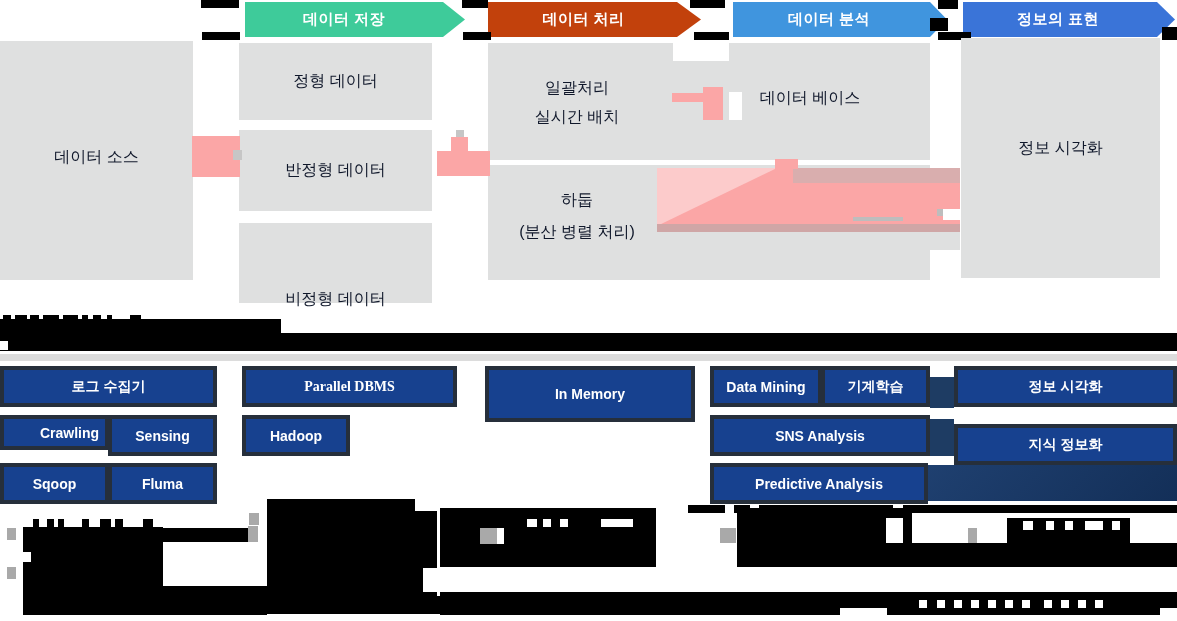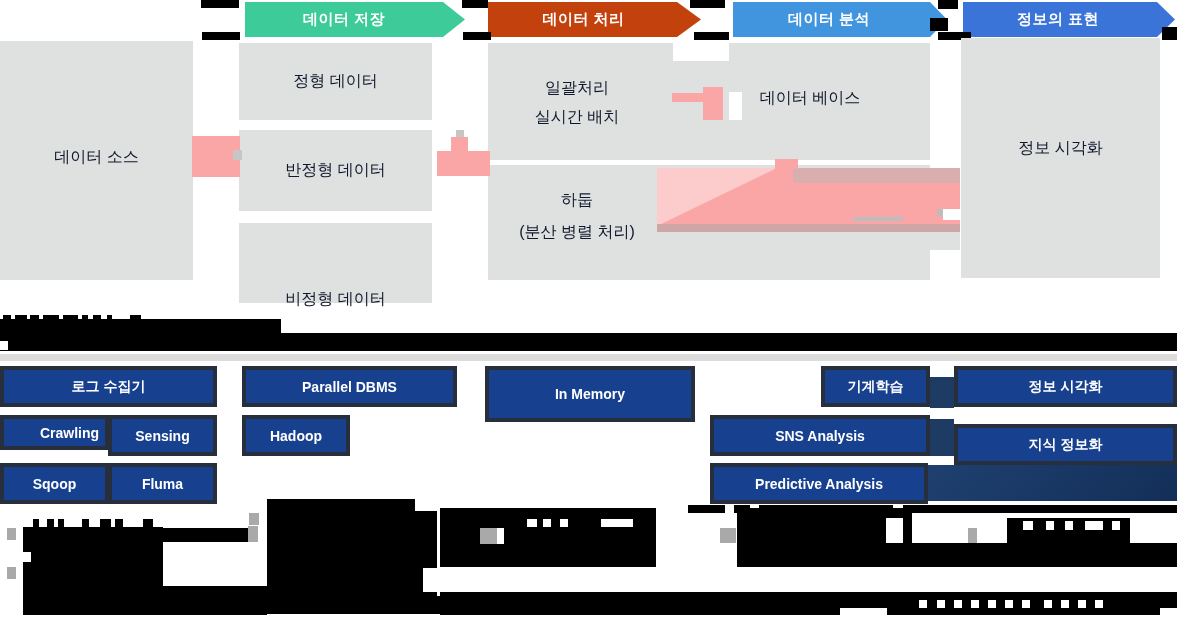--- a/index.html
+++ b/index.html
@@ -126,31 +126,34 @@
   <div class="btn" style="left:108px;top:415px;width:109px;height:41px;">
     <span>Sensing</span>
     </div>
   <div class="btn" style="left:0;top:463px;width:109px;height:41px;">
     <span>Sqoop</span>
     </div>
   <div class="btn" style="left:108px;top:463px;width:109px;height:41px;">
     <span>Fluma</span>
     </div>
 
-  <div class="btn" style="left:242px;top:366px;width:215px;height:41px;">
+  <div class="btn" style="left:242px;top:366px;width:215px;height:41px;font-family:Liberation Serif, serif;">
     <span>Parallel DBMS</span>
     </div>
   <div class="btn" style="left:242px;top:415px;width:108px;height:41px;">
     <span>Hadoop</span>
     </div>
 
   <div class="btn" style="left:485px;top:366px;width:210px;height:56px;">
     <span>In Memory</span>
     </div>
 
+  <div class="btn" style="left:710px;top:366px;width:112px;height:41px;">
+    <span>Data Mining</span>
+    </div>
   <div class="btn" style="left:821px;top:366px;width:109px;height:41px;">
     <span>기계학습</span>
     </div>
   <div class="btn" style="left:710px;top:415px;width:220px;height:41px;">
     <span>SNS Analysis</span>
     </div>
   <div class="btn" style="left:710px;top:463px;width:218px;height:41px;z-index:3;">
     <span>Predictive Analysis</span>
     </div>
 

